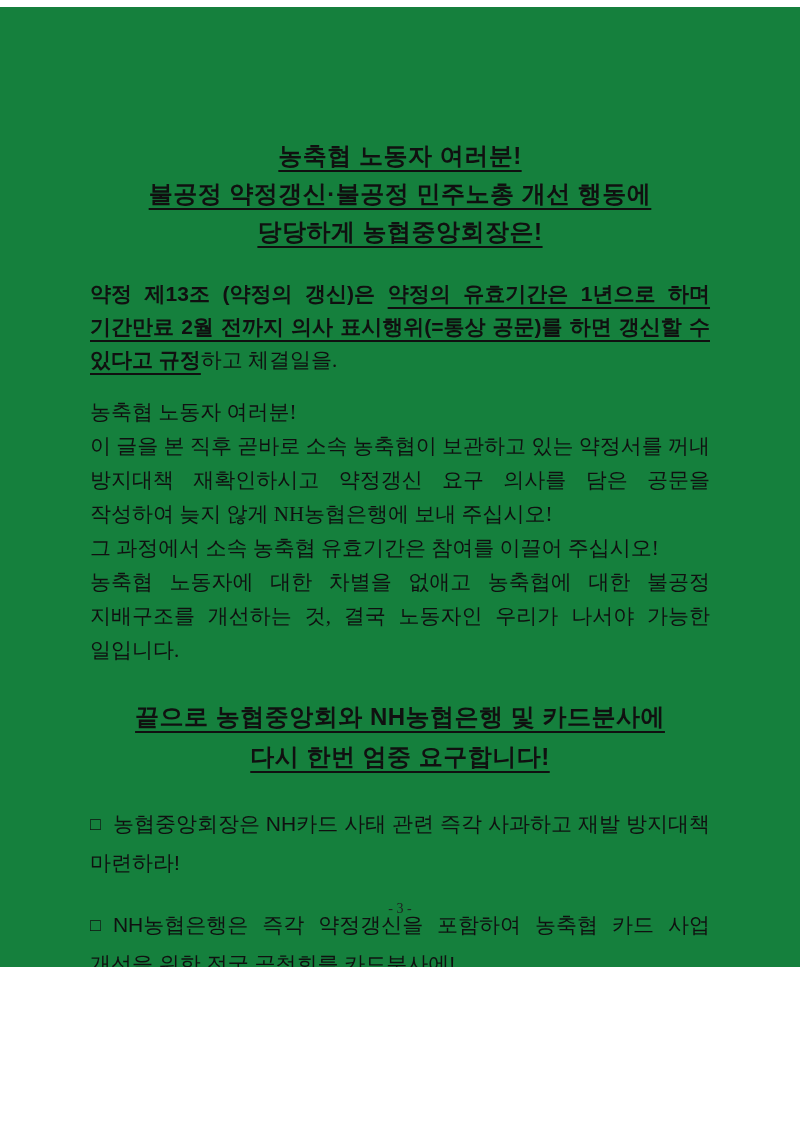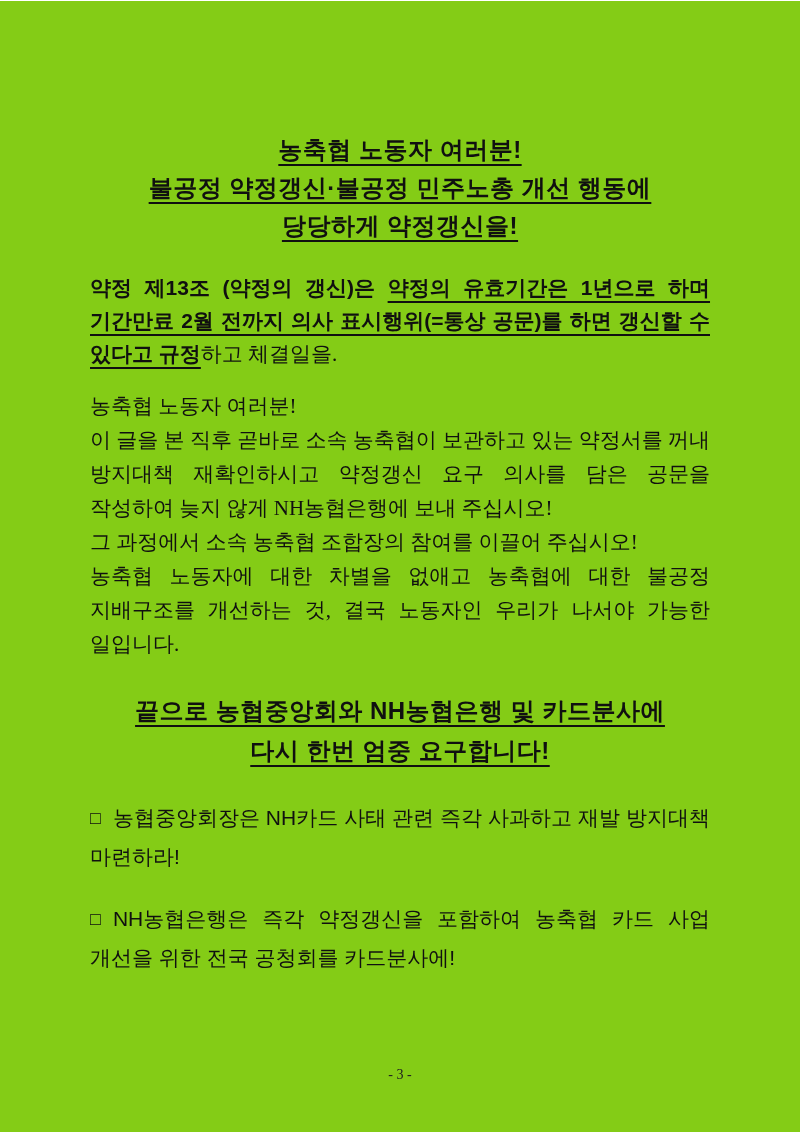--- a/index.html
+++ b/index.html
@@ -1,21 +1,21 @@
 <!DOCTYPE html>
 <html lang="ko"><head>
 <meta charset="utf-8">
 <style>
   * { margin: 0; padding: 0; box-sizing: border-box; }
   html, body { background: #ffffff; }
   .page {
     width: 800px;
-    height: 1132px;
-    margin: 1px auto;
-    background: #84cc16;
+    height: 960px;
+    margin: 7px auto;
+    background: #15803d;
     color: #101010;
     position: relative;
     padding: 130px 90px 0 90px;
     overflow: hidden;
     font-family: "Liberation Serif", serif;
   }
   
   .doc-title {
     font-family: "Liberation Sans", sans-serif;
     font-weight: 700;
@@ -100,31 +100,31 @@
   }
 </style>
 </head>
 <body>
 
 <div class="page">
 
   <div class="doc-title">
     <span class="u-line">농축협 노동자 여러분!</span><br>
     <span class="u-line">불공정 약정갱신·불공정 민주노총 개선 행동에</span><br>
-    <span class="u-line">당당하게 약정갱신을!</span>
+    <span class="u-line">당당하게 농협중앙회장은!</span>
   </div>
 
   <p class="clause">
     <span>약정 제13조 (약정의 갱신)은 </span><span class="u-line">약정의 유효기간은 1년으로 하며 기간만료 2월 전까지 의사 표시행위(=통상 공문)를 하면 갱신할 수 있다고 규정</span><span class="clause-tail">하고 체결일을.</span>
   </p>
 
   <div class="body-block">
     <p class="body-par">농축협 노동자 여러분!</p>
     <p class="body-par">이 글을 본 직후 곧바로 소속 농축협이 보관하고 있는 약정서를 꺼내 방지대책 재확인하시고 약정갱신 요구 의사를 담은 공문을 작성하여 늦지 않게 NH농협은행에 보내 주십시오!</p>
-    <p class="body-par">그 과정에서 소속 농축협 조합장의 참여를 이끌어 주십시오!</p>
+    <p class="body-par">그 과정에서 소속 농축협 유효기간은 참여를 이끌어 주십시오!</p>
     <p class="body-par">농축협 노동자에 대한 차별을 없애고 농축협에 대한 불공정 지배구조를 개선하는 것, 결국 노동자인 우리가 나서야 가능한 일입니다.</p>
   </div>
 
   <div class="demand-heading">
     <span class="u-line">끝으로 농협중앙회와 NH농협은행 및 카드분사에</span><br>
     <span class="u-line">다시 한번 엄중 요구합니다!</span>
   </div>
 
   <div class="demands">
     <p class="demand">

